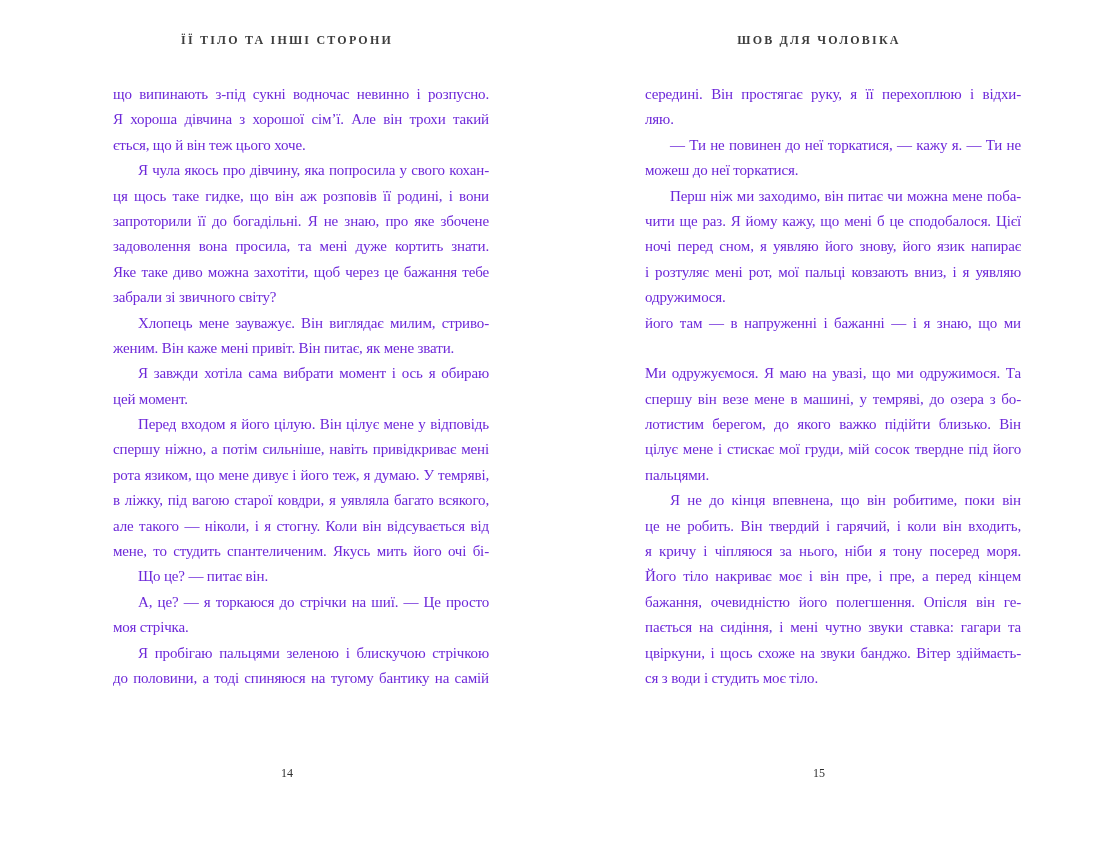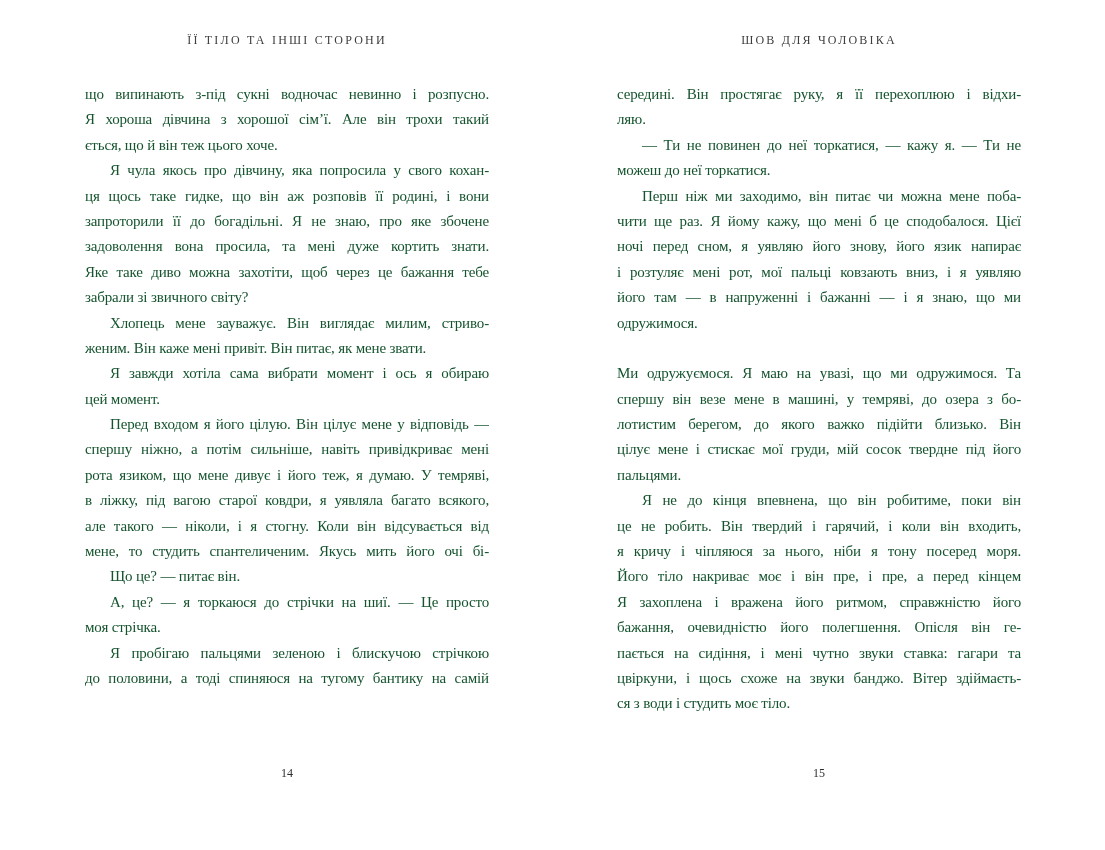--- a/index.html
+++ b/index.html
@@ -25,41 +25,42 @@
   }
   .page.left  { left: 85px;  width: 404px; }
   .page.right { left: 617px; width: 404px; }
   .running-header {
     position: absolute;
     top: 33px;
     left: 0;
     right: 0;
     text-align: center;
     font-size: 12px;
-    font-weight: normal;
+    font-weight: bold;
     letter-spacing: 2.2px;
     color: #3d3d3d;
   }
   .body-text {
     position: absolute;
     top: 82px;
     left: 0;
     width: 404px;
   }
   .line {
     font-size: 15px;
     letter-spacing: -0.15px;
     line-height: 25.4px;
     height: 25.4px;
-    color: #14532d;
+    color: #6d28d9;
     text-align: justify;
     text-align-last: justify;
     -moz-text-align-last: justify;
     white-space: normal;
     overflow: hidden;
+    margin-left: 28px;
   }
   .line.end {
     text-align-last: left;
     -moz-text-align-last: left;
   }
   .line.indent { text-indent: 25px; }
   .line.blank  { height: 25.4px; }
   .page-number {
     position: absolute;
     top: 766px;
@@ -110,33 +111,32 @@
     <div class="running-header">ШОВ ДЛЯ ЧОЛОВІКА</div>
     <div class="body-text">
         <div class="line">середині. Він простягає руку, я її перехоплюю і відхи-</div>
         <div class="line end">ляю.</div>
         <div class="line indent">— Ти не повинен до неї торкатися, — кажу я. — Ти не</div>
         <div class="line end">можеш до неї торкатися.</div>
         <div class="line indent">Перш ніж ми заходимо, він питає чи можна мене поба-</div>
         <div class="line">чити ще раз. Я йому кажу, що мені б це сподобалося. Цієї</div>
         <div class="line">ночі перед сном, я уявляю його знову, його язик напирає</div>
         <div class="line">і розтуляє мені рот, мої пальці ковзають вниз, і я уявляю</div>
+        <div class="line end">одружимося.</div>
         <div class="line">його там — в напруженні і бажанні — і я знаю, що ми</div>
-        <div class="line end">одружимося.</div>
         <div class="line blank"></div>
         <div class="line">Ми одружуємося. Я маю на увазі, що ми одружимося. Та</div>
         <div class="line">спершу він везе мене в машині, у темряві, до озера з бо-</div>
         <div class="line">лотистим берегом, до якого важко підійти близько. Він</div>
         <div class="line">цілує мене і стискає мої груди, мій сосок твердне під його</div>
         <div class="line end">пальцями.</div>
         <div class="line indent">Я не до кінця впевнена, що він робитиме, поки він</div>
         <div class="line">це не робить. Він твердий і гарячий, і коли він входить,</div>
         <div class="line">я кричу і чіпляюся за нього, ніби я тону посеред моря.</div>
         <div class="line">Його тіло накриває моє і він пре, і пре, а перед кінцем</div>
-        <div class="line">Я захоплена і вражена його ритмом, справжністю його</div>
         <div class="line">бажання, очевидністю його полегшення. Опісля він ге-</div>
         <div class="line">пається на сидіння, і мені чутно звуки ставка: гагари та</div>
         <div class="line">цвіркуни, і щось схоже на звуки банджо. Вітер здіймаєть-</div>
         <div class="line end">ся з води і студить моє тіло.</div>
       </div>
     <div class="page-number">15</div>
   </div>
 
 </div>
 

